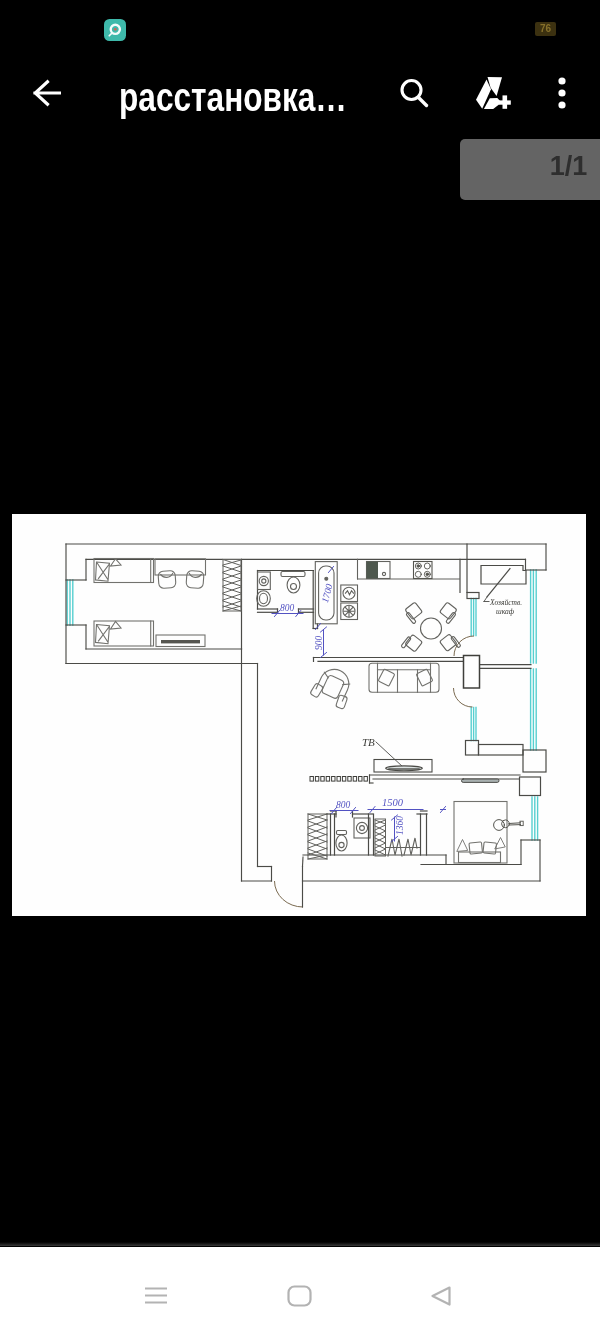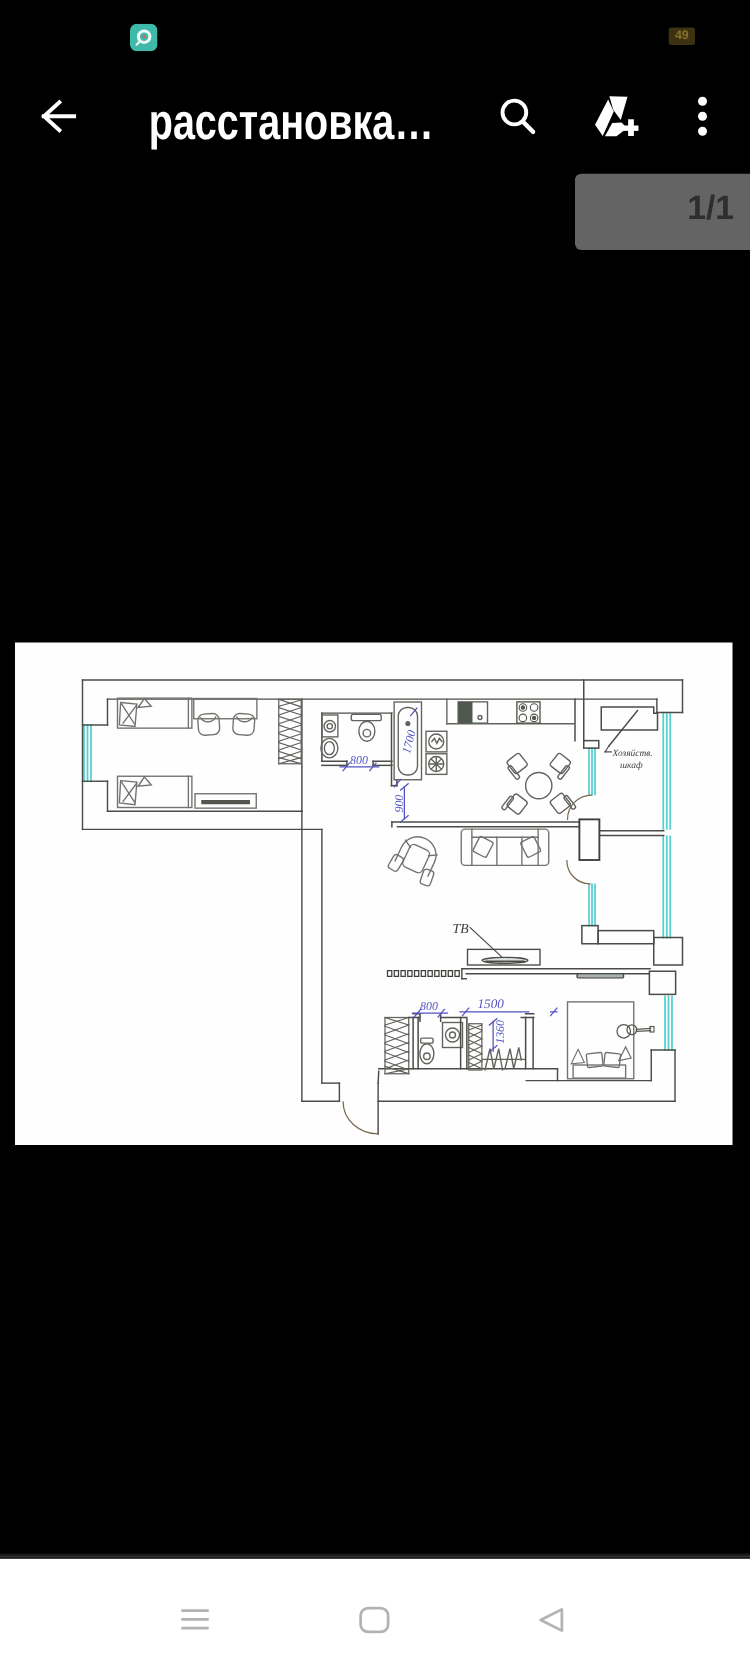--- a/index.html
+++ b/index.html
@@ -9,21 +9,21 @@
 </head>
 <body>
 
 <svg class="abs" style="left:104px;top:19px" width="22" height="22" viewBox="0 0 22 22">
   <rect x="0" y="0" width="22" height="22" rx="5.5" fill="#3eb9aa"></rect>
   <circle cx="11.3" cy="10.3" r="4.6" fill="none" stroke="#f2fbfa" stroke-width="2.4"></circle>
   <circle cx="11.3" cy="10.3" r="1.4" fill="#c96a5a"></circle>
   <line x1="5.2" y1="16.8" x2="7.4" y2="14.6" stroke="#f2fbfa" stroke-width="1.6" stroke-linecap="round"></line>
 </svg>
 
-<div class="abs" style="left:535px;top:22px;width:21px;height:14px;background:#3c3110;border-radius:2px;color:#86702a;font-size:10px;font-weight:bold;text-align:center;line-height:14px;">49</div>
+<div class="abs" style="left:535px;top:22px;width:21px;height:14px;background:#3c3110;border-radius:2px;color:#86702a;font-size:10px;font-weight:bold;text-align:center;line-height:14px;">76</div>
 
 <svg class="abs" style="left:31px;top:78px" width="30" height="30" viewBox="0 0 30 30">
   <path d="M28.5 15 H4 M16.5 3.8 L4.2 15 L16.5 26.2" fill="none" stroke="#fff" stroke-width="3.1" stroke-linecap="square"></path>
 </svg>
 
 <svg class="abs" style="left:119px;top:75px" width="240" height="50" viewBox="0 0 240 50">
     <text x="0" y="36" font-size="40.5" font-weight="bold" fill="#fff" font-family="Liberation Sans, sans-serif" textLength="228" lengthAdjust="spacingAndGlyphs">расстановка…</text>
   </svg>
 
 <svg class="abs" style="left:398px;top:77px" width="34" height="34" viewBox="0 0 34 34">

